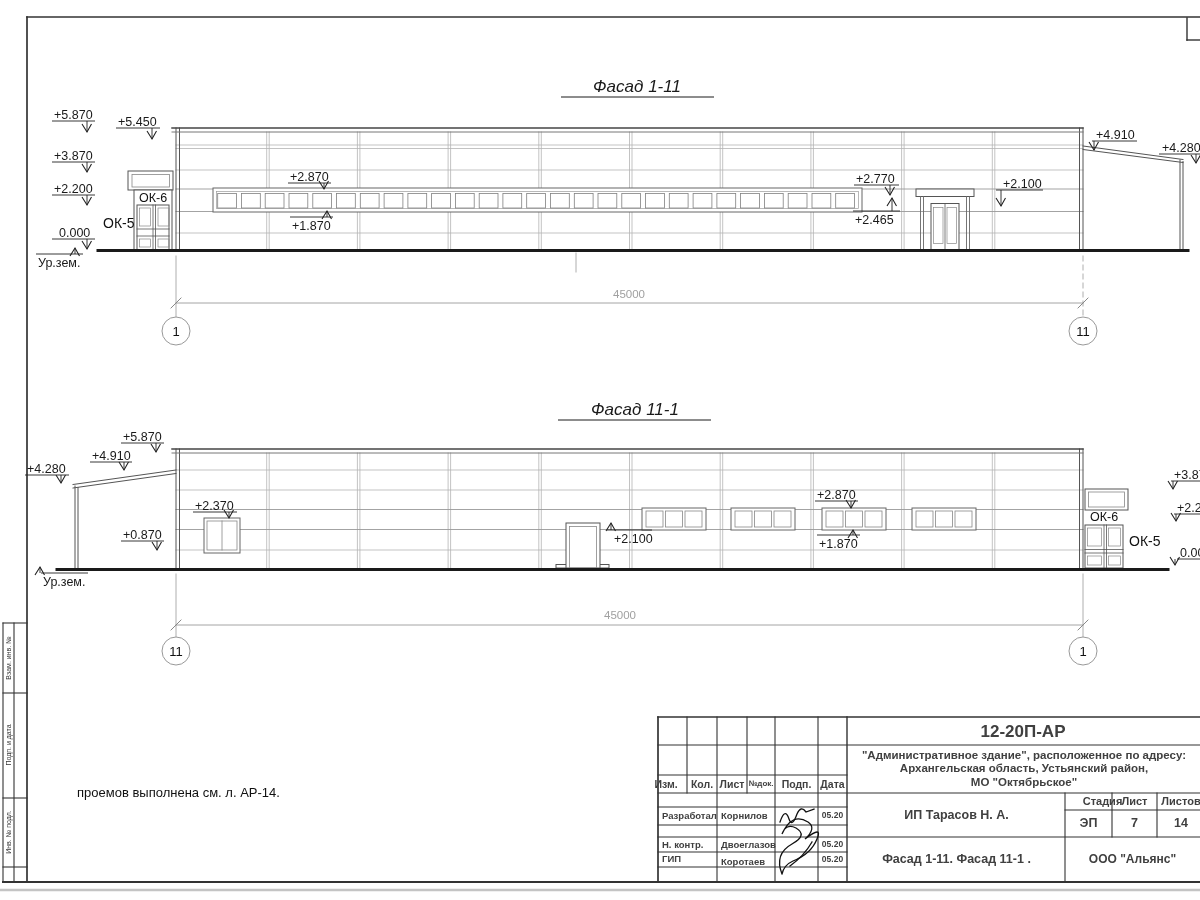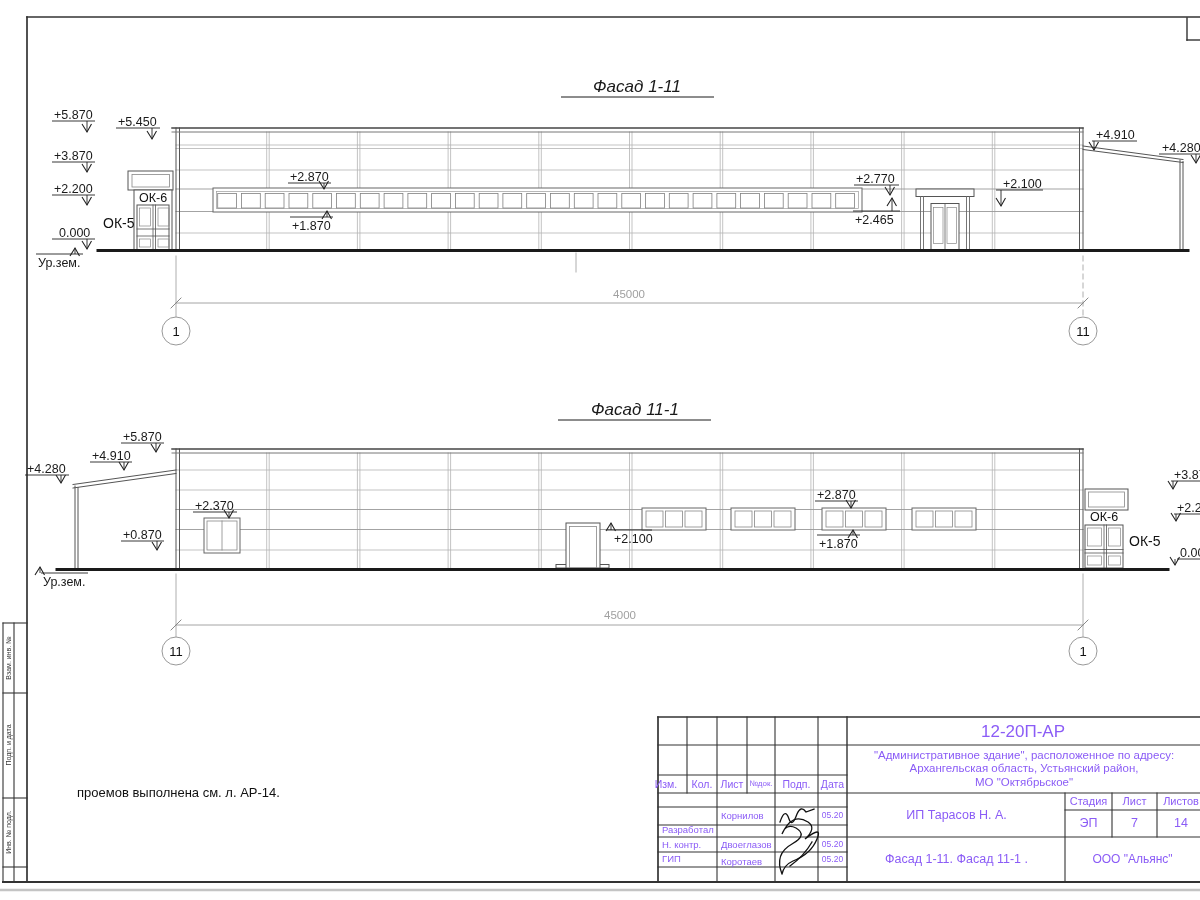--- a/index.html
+++ b/index.html
@@ -1,20 +1,20 @@
 <!DOCTYPE html>
 <html><head>
 <meta charset="utf-8">
 <style>
   html,body{margin:0;padding:0;background:#fff;}
   #sheet{position:relative;width:1200px;height:900px;overflow:hidden;background:#fff;
          font-family:"Liberation Sans", sans-serif;color:#1a1a1a;}
   svg{position:absolute;left:0;top:0;}
   .cell{position:absolute;display:flex;align-items:center;justify-content:center;
-        text-align:center;color:#8b5cf6;line-height:1.15;}
+        text-align:center;color:#404040;line-height:1.15;font-weight:bold;}
   .cell.left{justify-content:flex-start;padding-left:3px;box-sizing:border-box;text-align:left;}
   .note{position:absolute;font-size:13px;color:#111;white-space:nowrap;}
 </style>
 </head>
 <body>
 
 <div id="sheet">
 
 <svg id="linework" width="1200" height="900" viewBox="0 0 1200 900">
   <g stroke-linecap="square" fill="none">
@@ -476,35 +476,35 @@
     <div>МО "Октябрьское"</div>
   </div>
 
   <div class="cell" style="left:658px;top:775px;width:16px;height:18px;font-size:10.5px;">Изм.</div>
   <div class="cell" style="left:687px;top:775px;width:30px;height:18px;font-size:10.5px;">Кол.</div>
   <div class="cell" style="left:717px;top:775px;width:30px;height:18px;font-size:10.5px;">Лист</div>
   <div class="cell" style="left:747px;top:775px;width:28px;height:18px;font-size:8px;">№док.</div>
   <div class="cell" style="left:775px;top:775px;width:43px;height:18px;font-size:10.5px;">Подп.</div>
   <div class="cell" style="left:818px;top:775px;width:29px;height:18px;font-size:10.5px;">Дата</div>
 
-  <div class="cell left" style="left:659px;top:808px;width:57px;height:16px;font-size:9.5px;margin-top:14px;">Разработал</div>
+  <div class="cell left" style="left:659px;top:808px;width:57px;height:16px;font-size:9.5px;">Разработал</div>
   <div class="cell left" style="left:718px;top:808px;width:32px;height:16px;font-size:9.5px;">Корнилов</div>
   <div class="cell" style="left:819px;top:808px;width:27px;height:16px;font-size:8.5px;">05.20</div>
 
   <div class="cell left" style="left:659px;top:838px;width:57px;height:14px;font-size:9.5px;">Н. контр.</div>
   <div class="cell left" style="left:718px;top:838px;width:56px;height:14px;font-size:9.5px;">Двоеглазов</div>
   <div class="cell" style="left:819px;top:838px;width:27px;height:14px;font-size:8.5px;">05.20</div>
 
   <div class="cell left" style="left:659px;top:852px;width:57px;height:15px;font-size:9.5px;">ГИП</div>
   <div class="cell left" style="left:718px;top:852px;width:56px;height:21px;font-size:9.5px;">Коротаев</div>
   <div class="cell" style="left:819px;top:852px;width:27px;height:15px;font-size:8.5px;">05.20</div>
 
   <div class="cell" style="left:848px;top:793px;width:217px;height:44px;font-size:12.5px;border-radius:19px;">ИП Тарасов Н. А.</div>
 
-  <div class="cell" style="left:1065px;top:793px;width:47px;height:17px;font-size:11px;">Стадия</div>
+  <div class="cell" style="left:1065px;top:793px;width:47px;height:17px;font-size:11px;padding-left:14px;">Стадия</div>
   <div class="cell" style="left:1112px;top:793px;width:45px;height:17px;font-size:11px;">Лист</div>
   <div class="cell" style="left:1157px;top:793px;width:48px;height:17px;font-size:11px;">Листов</div>
   <div class="cell" style="left:1065px;top:810px;width:47px;height:27px;font-size:12.5px;">ЭП</div>
   <div class="cell" style="left:1112px;top:810px;width:45px;height:27px;font-size:12.5px;">7</div>
   <div class="cell" style="left:1157px;top:810px;width:48px;height:27px;font-size:12.5px;">14</div>
 
   <div class="cell" style="left:848px;top:837px;width:217px;height:45px;font-size:12.5px;">Фасад 1-11. Фасад 11-1 .</div>
   <div class="cell" style="left:1065px;top:837px;width:135px;height:45px;font-size:12px;">ООО "Альянс"</div>
 </div>
 

